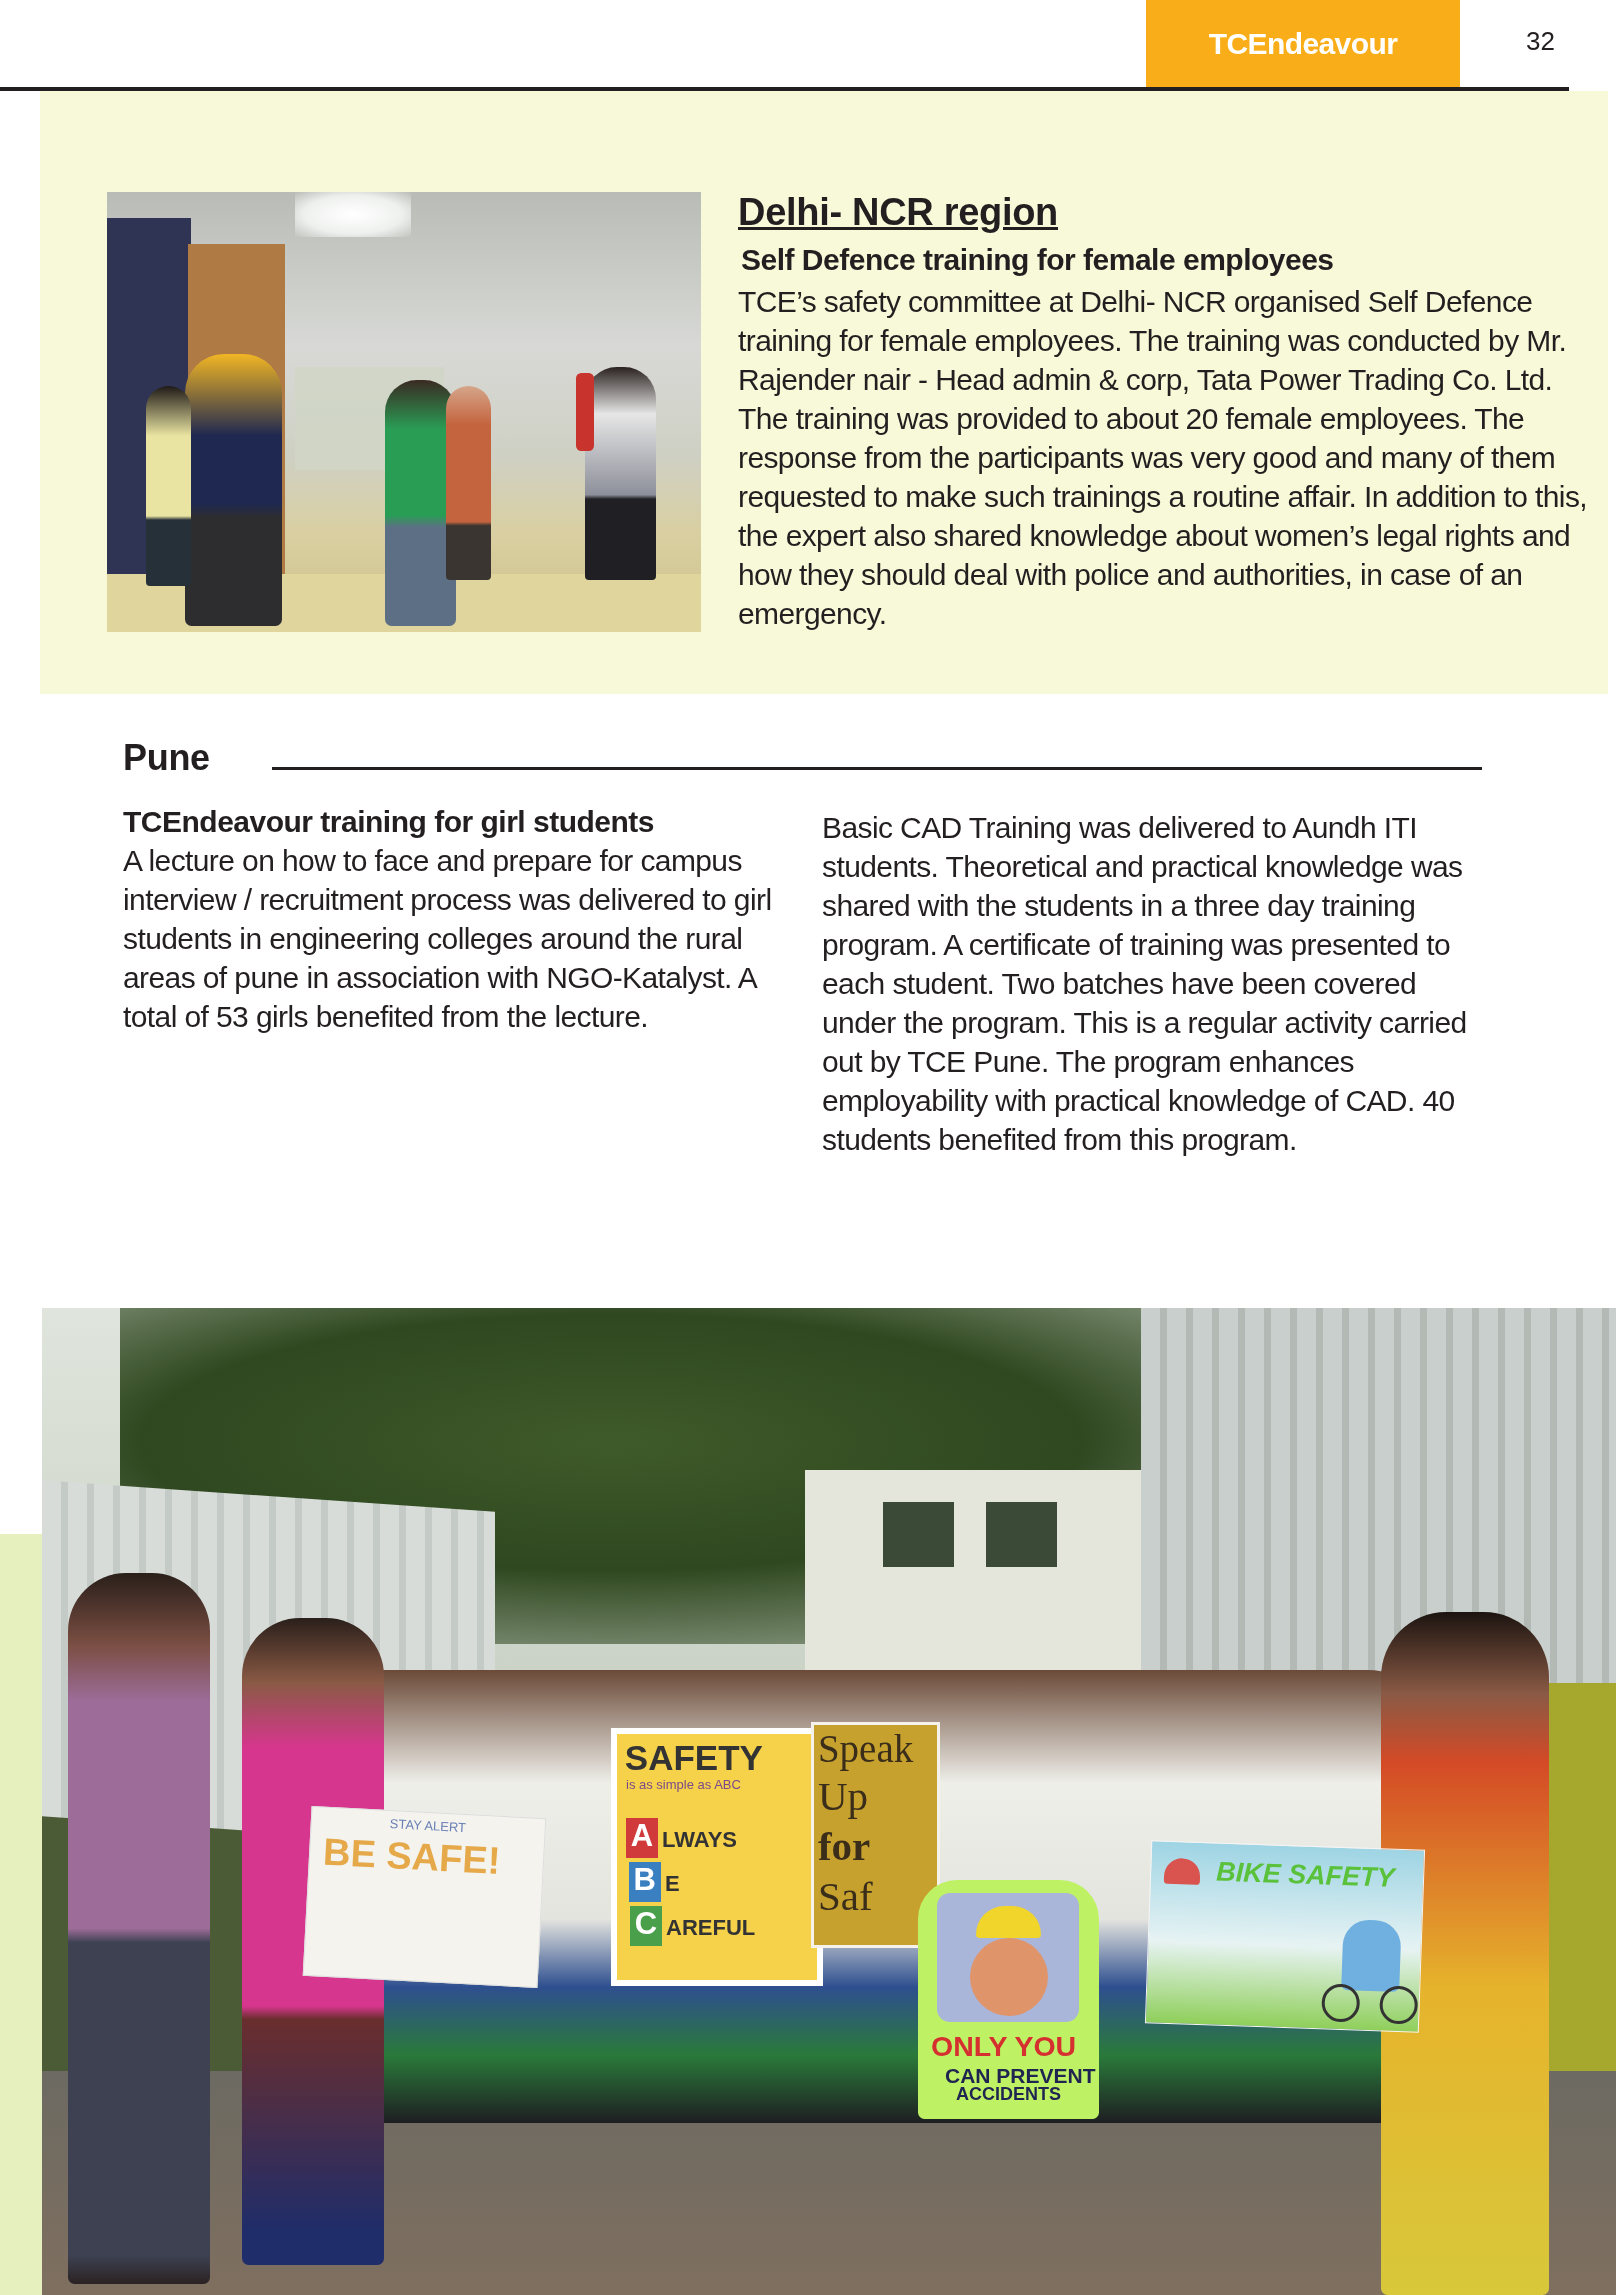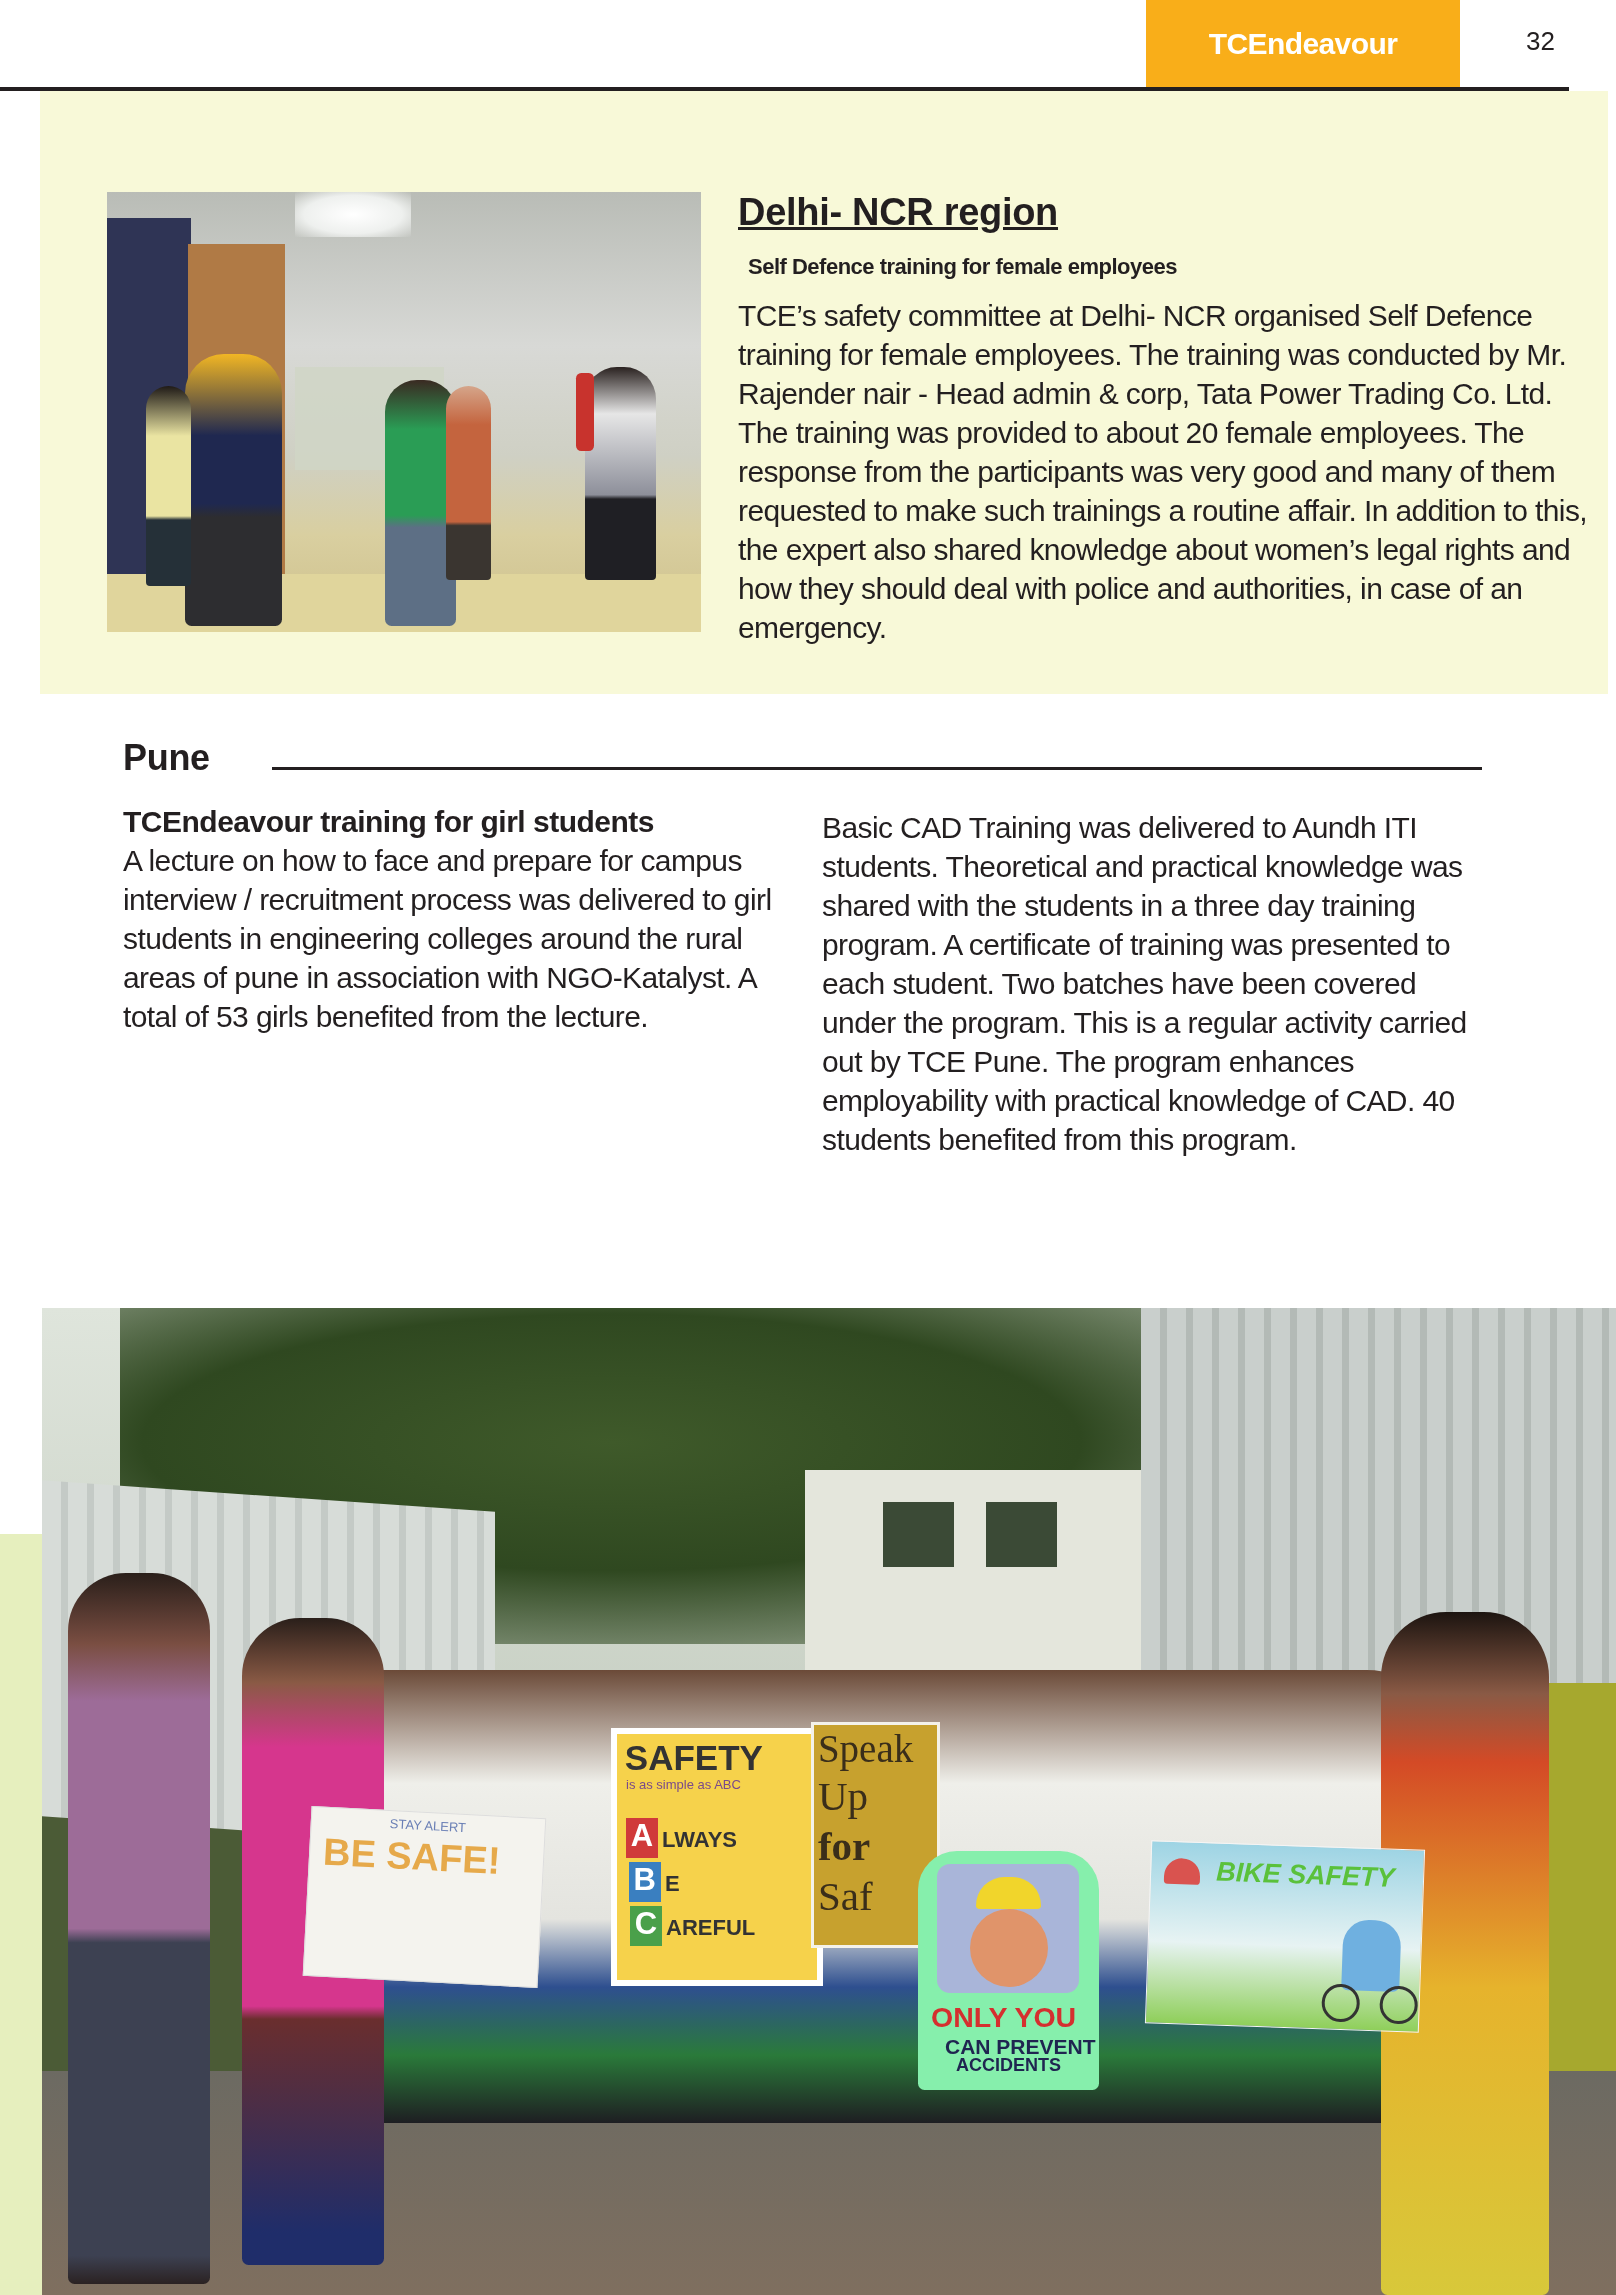--- a/index.html
+++ b/index.html
@@ -20,21 +20,21 @@
   #delhi-panel { left: 40px; top: 91px; width: 1568px; height: 603px; background: #f8f9d8; }
 
   
   #delhi-photo { left: 107px; top: 192px; width: 594px; height: 440px; overflow: hidden;
     background: linear-gradient(180deg, #b9bcb6 0%, #d8d9d6 35%, #cfd0c4 60%, #d9cfa0 78%, #cdbf8a 100%); }
   .ph { position: absolute; }
 
   
   #delhi-text { left: 738px; top: 188px; width: 854px; }
   #delhi-title { font-size: 38px; font-weight: bold; line-height: 49px; margin: 0; letter-spacing: -0.3px; text-decoration: underline; }
-  #delhi-subtitle { font-size: 22px; font-weight: bold; line-height: 39px; margin: 10px; letter-spacing: -0.5px; }
+  #delhi-subtitle { font-size: 30px; font-weight: bold; line-height: 39px; margin: 3px; letter-spacing: -0.5px; }
   .body-text { font-size: 30px; line-height: 39px; letter-spacing: -0.6px; margin: 0; }
 
   
   #pune-title { left: 123px; top: 733px; font-size: 36px; font-weight: bold; line-height: 49px; letter-spacing: -0.3px; }
   #pune-rule { left: 272px; top: 767px; width: 1210px; height: 3.2px; background: #231f20; }
   #pune-left { left: 123px; top: 802px; width: 679px; }
   #pune-right { left: 822px; top: 808px; width: 666px; }
   .sub-bold { font-size: 30px; font-weight: bold; line-height: 39px; margin: 0; letter-spacing: -0.5px; }
   .para-gap { height: 39px; }
 
@@ -122,21 +122,21 @@
     <span class="poster-text" style="left:49px;top:181px;font-size:22px;color:#333;">AREFUL</span>
   </div>
 
   <div class="ph" style="left:769px;top:414px;width:123px;height:220px;background:#c7a12e;border:3.9px solid #f4f2ea;font-family:'Liberation Serif','DejaVu Serif',serif;">
     <span class="poster-text" style="left:3.9px;top:1.3px;font-size:39px;font-weight:normal;color:#3a2e1a;">Speak</span>
     <span class="poster-text" style="left:3.9px;top:47px;font-size:41px;font-weight:normal;color:#3a2e1a;">Up</span>
     <span class="poster-text" style="left:3.9px;top:97px;font-size:41px;font-weight:bold;color:#3a2e1a;">for</span>
     <span class="poster-text" style="left:3.9px;top:147px;font-size:41px;font-weight:normal;color:#3a2e1a;">Saf</span>
   </div>
 
-  <div class="ph" style="left:876px;top:543px;width:181px;height:239px;background:#86efac;border-radius:39px 39px 6.5px 6.5px;">
+  <div class="ph" style="left:876px;top:572px;width:181px;height:239px;background:#bef264;border-radius:39px 39px 6.5px 6.5px;">
     <div class="ph" style="left:19.4px;top:13px;width:142px;height:129px;background:#a9b5d9;border-radius:13px;"></div>
     <div class="ph" style="left:58px;top:26px;width:65px;height:32px;background:#f1d52b;border-radius:32px 32px 3.9px 3.9px;"></div>
     <div class="ph" style="left:52px;top:58px;width:78px;height:78px;background:#e0946a;border-radius:50%;"></div>
     <span class="poster-text" style="left:13px;top:150px;font-size:28.5px;color:#d52f2f;">ONLY YOU</span>
     <span class="poster-text" style="left:27px;top:184px;font-size:21px;color:#1f2550;">CAN PREVENT</span>
     <span class="poster-text" style="left:38px;top:204px;font-size:18px;color:#1f2550;">ACCIDENTS</span>
   </div>
 
   <div class="ph" style="left:1106px;top:537px;width:272px;height:181px;background:linear-gradient(180deg,#9ed4e4 0%,#e7f3f3 55%,#8fcf5a 100%);border:1.9px solid #f5f5f5;transform:rotate(2deg);">
     <span class="poster-text" style="left:65px;top:13px;font-size:27px;color:#5ac13b;font-style:italic;">BIKE SAFETY</span>

